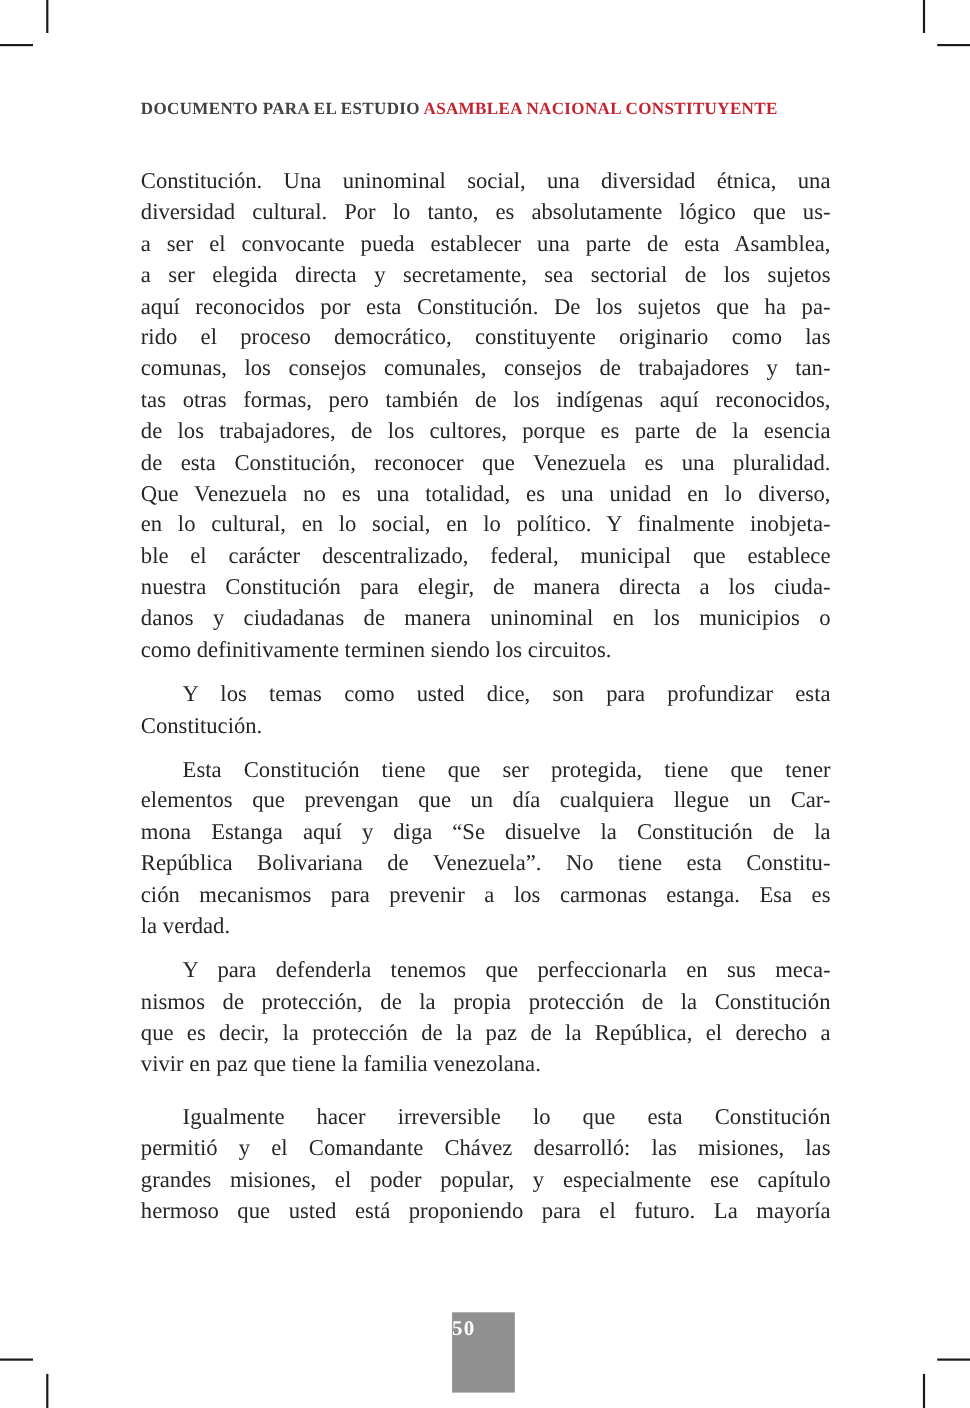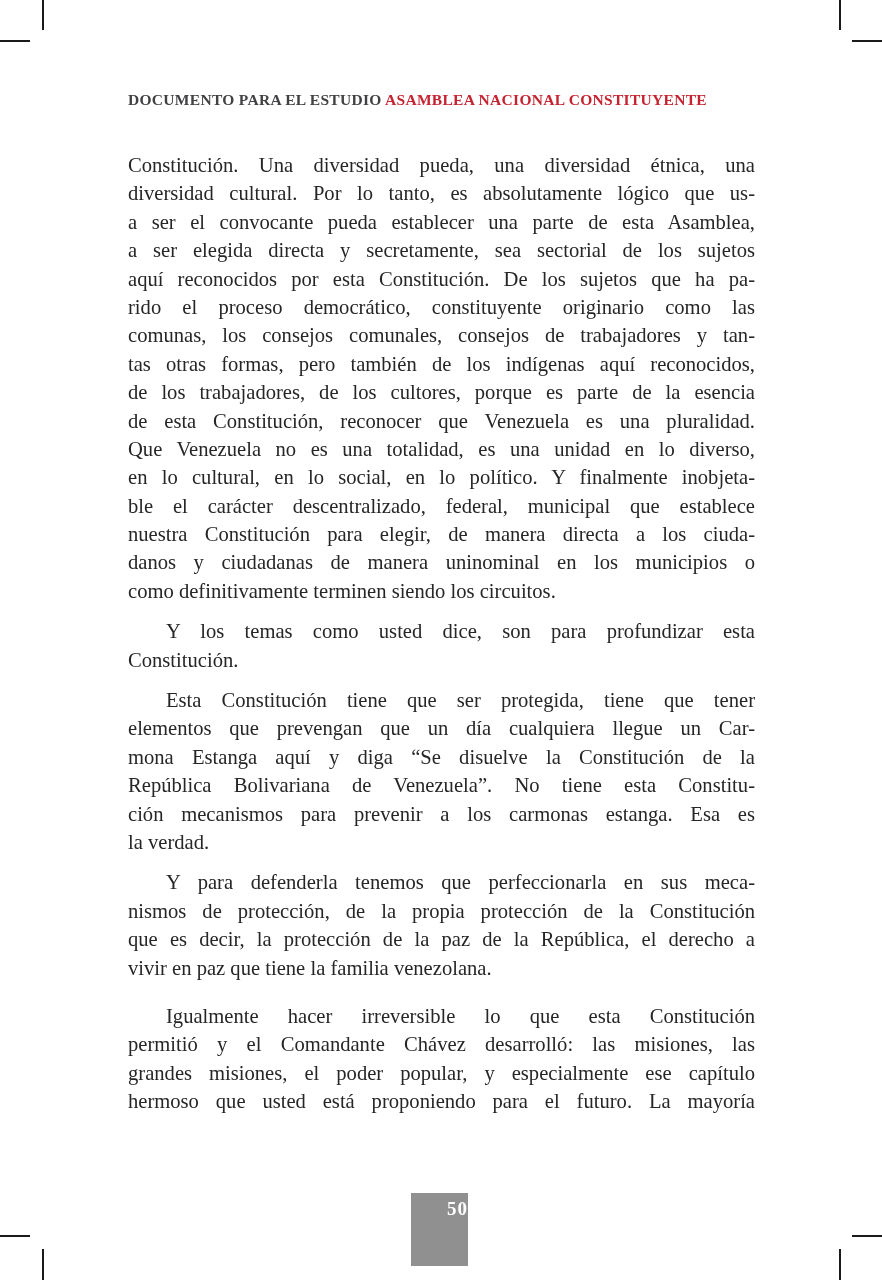--- a/index.html
+++ b/index.html
@@ -63,21 +63,21 @@
   .line.lastline { text-align-last: left; }
   .line.indent { text-indent: 38px; }
 
   .folio-box {
     position: absolute;
     left: 411px;
     top: 1193px;
     width: 57px;
     height: 73px;
     background: var(--box-gray, #909090);
-    text-align: right;
+    text-align: left;
   }
   .folio-box .folio-number {
     display: inline-block;
     margin-top: 5px;
     font-weight: bold;
     font-size: 19px;
     letter-spacing: 1px;
     color: #ffffff;
   }
 </style>
@@ -94,21 +94,21 @@
   <div class="crop bl-v"></div>
   <div class="crop br-h"></div>
   <div class="crop br-v"></div>
 
   <div class="running-head">
     <span class="head-plain">DOCUMENTO PARA EL ESTUDIO </span><span class="head-red">ASAMBLEA NACIONAL CONSTITUYENTE</span>
   </div>
 
   <div class="body-text">
       <div class="para">
-        <div class="line">Constitución. Una diversidad pueda, una diversidad étnica, una</div>
+        <div class="line">Constitución. Una uninominal social, una diversidad étnica, una</div>
         <div class="line">diversidad cultural. Por lo tanto, es absolutamente lógico que us-</div>
         <div class="line">a ser el convocante pueda establecer una parte de esta Asamblea,</div>
         <div class="line">a ser elegida directa y secretamente, sea sectorial de los sujetos</div>
         <div class="line">aquí reconocidos por esta Constitución. De los sujetos que ha pa-</div>
         <div class="line">rido el proceso democrático, constituyente originario como las</div>
         <div class="line">comunas, los consejos comunales, consejos de trabajadores y tan-</div>
         <div class="line">tas otras formas, pero también de los indígenas aquí reconocidos,</div>
         <div class="line">de los trabajadores, de los cultores, porque es parte de la esencia</div>
         <div class="line">de esta Constitución, reconocer que Venezuela es una pluralidad.</div>
         <div class="line">Que Venezuela no es una totalidad, es una unidad en lo diverso,</div>

